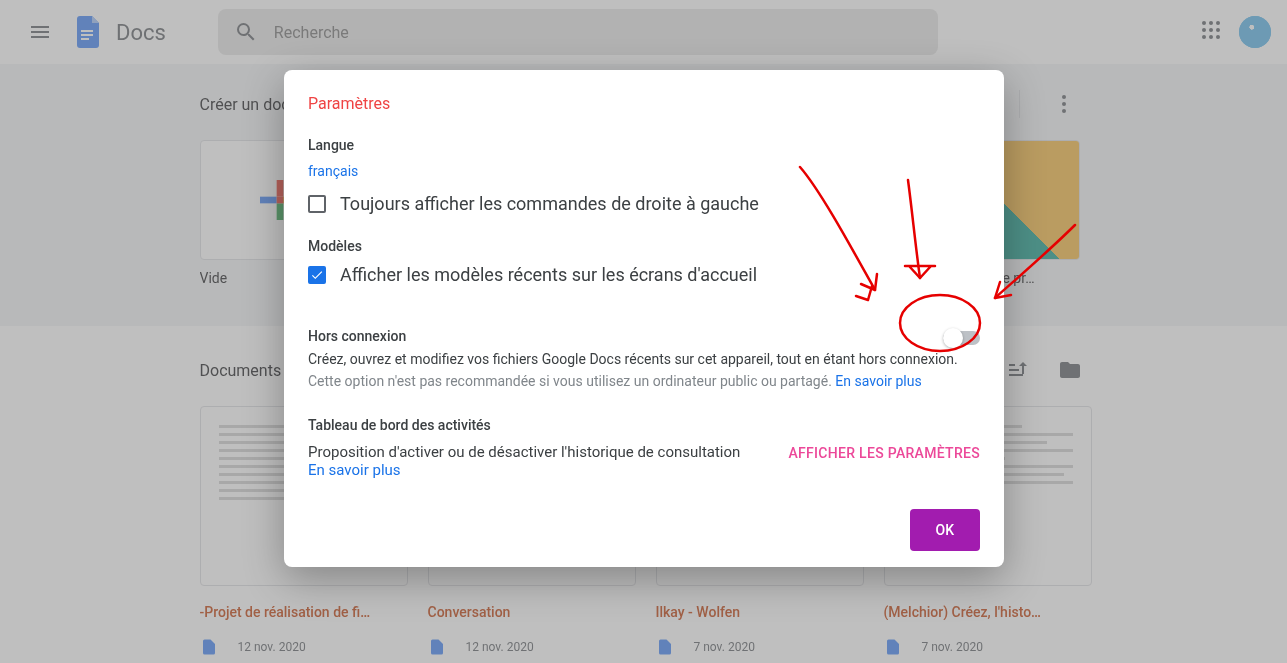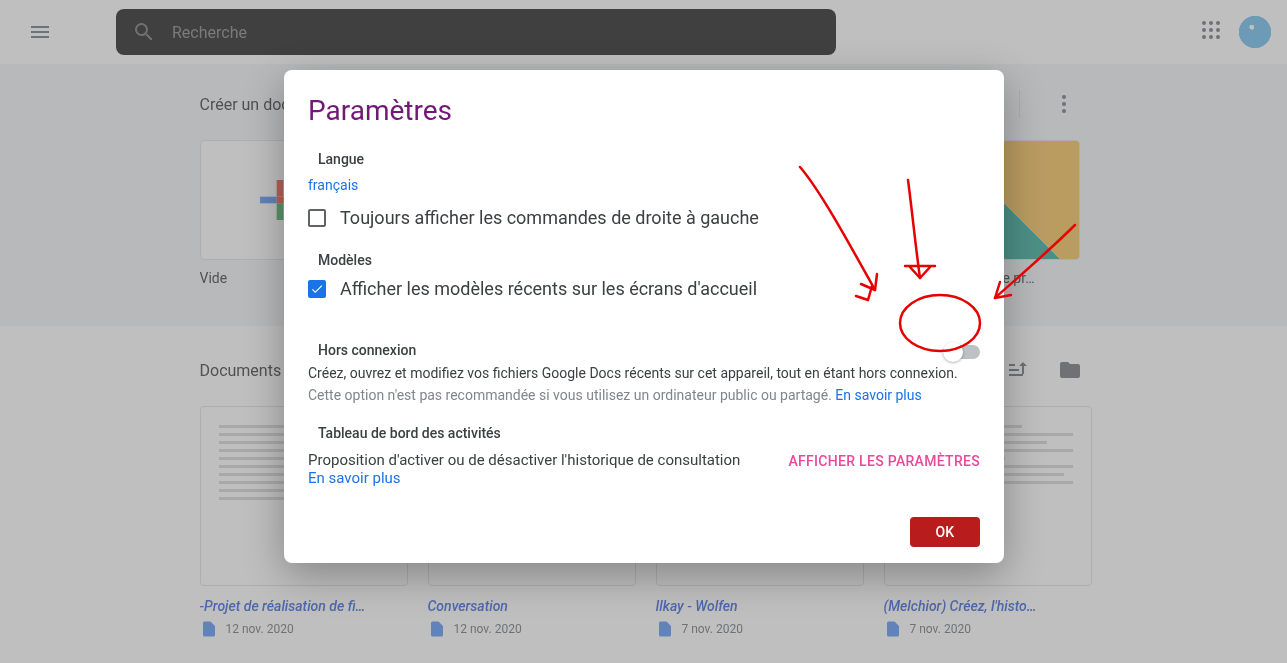--- a/index.html
+++ b/index.html
@@ -6,21 +6,21 @@
 body { width:1287px; height:663px; overflow:hidden; background:#fff; position:relative; }
 
 
 .header { height:64px; display:flex; align-items:center; padding:0 16px; }
 .menu-btn { width:48px; height:48px; display:flex; align-items:center; justify-content:center; border-radius:50%; cursor:pointer; }
 .menu-btn svg { width:24px; height:24px; fill:#5f6368; }
 .logo-area { display:flex; align-items:center; gap:8px; margin-left:4px; }
 .docs-logo { width:40px; height:40px; display:flex; align-items:center; justify-content:center; }
 .docs-logo svg { width:36px; height:36px; }
 .logo-text { font-size:22px; color:#5f6368; }
-.search-bar { flex:0 0 720px; margin-left:52px; height:46px; background:#000000; border-radius:8px; display:flex; align-items:center; padding:0 16px; gap:16px; }
+.search-bar { flex:0 0 720px; margin-left:52px; height:46px; background:#e5e5e5; border-radius:8px; display:flex; align-items:center; padding:0 16px; gap:16px; }
 .search-bar svg { width:24px; height:24px; fill:#5f6368; }
 .search-bar input { border:none; background:transparent; outline:none; font-size:16px; color:#5f6368; flex:1; }
 .header-right { margin-left:auto; display:flex; align-items:center; gap:16px; }
 .apps-grid svg { width:24px; height:24px; fill:#5f6368; }
 .avatar { width:32px; height:32px; border-radius:50%; background:linear-gradient(135deg,#5bb5e8,#83d0f0); display:flex; align-items:center; justify-content:center; overflow:hidden; }
 .avatar-inner { width:100%; height:100%; background:radial-gradient(circle at 40% 35%,#fff 8%,#5bb5e8 9%),radial-gradient(circle at 60% 35%,#fff 8%,#5bb5e8 9%); }
 
 
 .main { background:#f1f3f4; padding:16px 0 24px; }
 .inner { max-width:920px; margin:0 auto; padding:0 16px; }
@@ -43,60 +43,72 @@
 .recent-head { display:flex; align-items:center; height:48px; }
 .recent-title { font-size:16px; color:#202124; }
 .recent-tools { margin-left:auto; display:flex; align-items:center; gap:16px; }
 .owner-sel { font-size:14px; color:#5f6368; display:flex; align-items:center; gap:6px; cursor:pointer; }
 .tool-btn { width:36px; height:36px; display:flex; align-items:center; justify-content:center; cursor:pointer; }
 .tool-btn svg { width:24px; height:24px; fill:#5f6368; }
 .docs-grid { display:flex; gap:20px; margin-top:12px; }
 .doc { width:208px; }
 .doc-preview { width:208px; height:180px; background:#fff; border:1px solid #dadce0; border-radius:4px; padding:18px; overflow:hidden; }
 .line { height:3px; background:#d0d0d0; margin-bottom:5px; }
-.doc-name { font-size:14px; color:#1d4ed8; margin-top:12px; white-space:nowrap; overflow:hidden; text-overflow:ellipsis; font-weight:500;font-style:italic; }
-.doc-meta { display:flex; align-items:center; gap:8px; margin-top:6px; }
+.doc-name { font-size:14px; color:#c2410c; margin-top:18px; white-space:nowrap; overflow:hidden; text-overflow:ellipsis; font-weight:500; }
+.doc-meta { display:flex; align-items:center; gap:20px; margin-top:18px; }
 .doc-icon { width:18px; height:18px; }
 .doc-date { font-size:12px; color:#5f6368; }
 
 
 .overlay { position:absolute; inset:0; background:rgba(128,128,128,0.5); }
 .dialog { position:absolute; left:284px; top:70px; width:720px; background:#fff; border-radius:8px; box-shadow:0 12px 40px rgba(0,0,0,.3); padding:24px 24px 16px; }
-.dlg-title { font-size:28px; color:#701a75; margin-bottom:24px; }
-.sect-title { font-size:14px; color:#3c4043; font-weight:500; margin-bottom:10px;margin-left:10px; }
+.dlg-title { font-size:16px; color:#ef4444; margin-bottom:24px; }
+.sect-title { font-size:14px; color:#3c4043; font-weight:500; margin-bottom:10px; }
 .link { color:#1a73e8; font-size:14px; cursor:pointer; }
 .chk-row { display:flex; align-items:center; gap:14px; margin:14px 0 24px; }
 .chk { width:18px; height:18px; border:2px solid #5f6368; border-radius:2px; display:inline-flex; align-items:center; justify-content:center; flex-shrink:0; cursor:pointer; }
 .chk.checked { background:#1a73e8; border-color:#1a73e8; }
 .chk.checked svg { width:14px; height:14px; fill:#fff; display:block; }
 .chk-label { font-size:18px; color:#3c4043; }
 .offline-row { display:flex; align-items:center; justify-content:space-between; margin-bottom:6px; }
 .toggle { width:37px; height:14px; background:#bdc1c6; border-radius:8px; position:relative; margin-top:4px; flex-shrink:0; cursor:pointer; }
 .toggle-knob { position:absolute; left:0; top:-3px; width:20px; height:20px; background:#fff; border-radius:50%; box-shadow:0 1px 3px rgba(0,0,0,.3); }
 .offline-desc { font-size:14px; color:#3c4043; margin-bottom:6px; }
-.offline-warn { font-size:14px; color:#80868b; margin-bottom:22px; }
+.offline-warn { font-size:14px; color:#80868b; margin-bottom:28px; }
 .activity-row { display:flex; align-items:flex-start; justify-content:space-between; gap:16px; }
 .activity-desc { font-size:15px; color:#3c4043; }
 .show-params { font-size:14px; color:#ec4899; font-weight:500; letter-spacing:.3px; cursor:pointer; white-space:nowrap; margin-top:2px; }
 .dlg-actions { display:flex; justify-content:flex-end; margin-top:30px; }
-.ok-btn { background:#b91c1c; color:#fff; border:none; border-radius:4px; padding:7px 26px; font-size:14px; font-weight:500; cursor:pointer; }
+.ok-btn { background:#a21caf; color:#fff; border:none; border-radius:4px; padding:13px 26px; font-size:14px; font-weight:500; cursor:pointer; }
 
 
 .anno { position:absolute; inset:0; pointer-events:none; }
 .anno svg { width:100%; height:100%; }
 .anno path,.anno ellipse { stroke:#e60000; stroke-width:2.5; fill:none; stroke-linecap:round; stroke-linejoin:round; }
 </style>
 </head>
 <body>
 
 <div class="header">
   <div class="menu-btn">
     <svg viewBox="0 0 24 24">
         <path d="M3 18h18v-2H3v2zm0-5h18v-2H3v2zm0-7v2h18V6H3z"></path>
       </svg>
+  </div>
+  <div class="logo-area">
+    <div class="docs-logo">
+      <svg viewBox="0 0 36 36">
+          <path fill="#4285f4" d="M22 2H10a3 3 0 0 0-3 3v26a3 3 0 0 0 3 3h16a3 3 0 0 0 3-3V9z"></path>
+          <path fill="#a1c2fa" d="M22 2v7h7z"></path>
+          <rect x="11" y="16" width="12" height="2" fill="#fff"></rect>
+          <rect x="11" y="20" width="12" height="2" fill="#fff"></rect>
+          <rect x="11" y="24" width="8" height="2" fill="#fff"></rect>
+        </svg>
+    </div>
+    <span class="logo-text">Docs</span>
   </div>
   <div class="search-bar">
     <svg viewBox="0 0 24 24">
         <path d="M15.5 14h-.79l-.28-.27A6.471 6.471 0 0 0 16 9.5 6.5 6.5 0 1 0 9.5 16c1.61 0 3.09-.59 4.23-1.57l.27.28v.79l5 4.99L20.49 19l-4.99-5zm-6 0C7.01 14 5 11.99 5 9.5S7.01 5 9.5 5 14 7.01 14 9.5 11.99 14 9.5 14z"></path>
       </svg>
     <input type="text" placeholder="Recherche" style="">
   </div>
   <div class="header-right">
     <div class="apps-grid">
       <svg viewBox="0 0 24 24">

